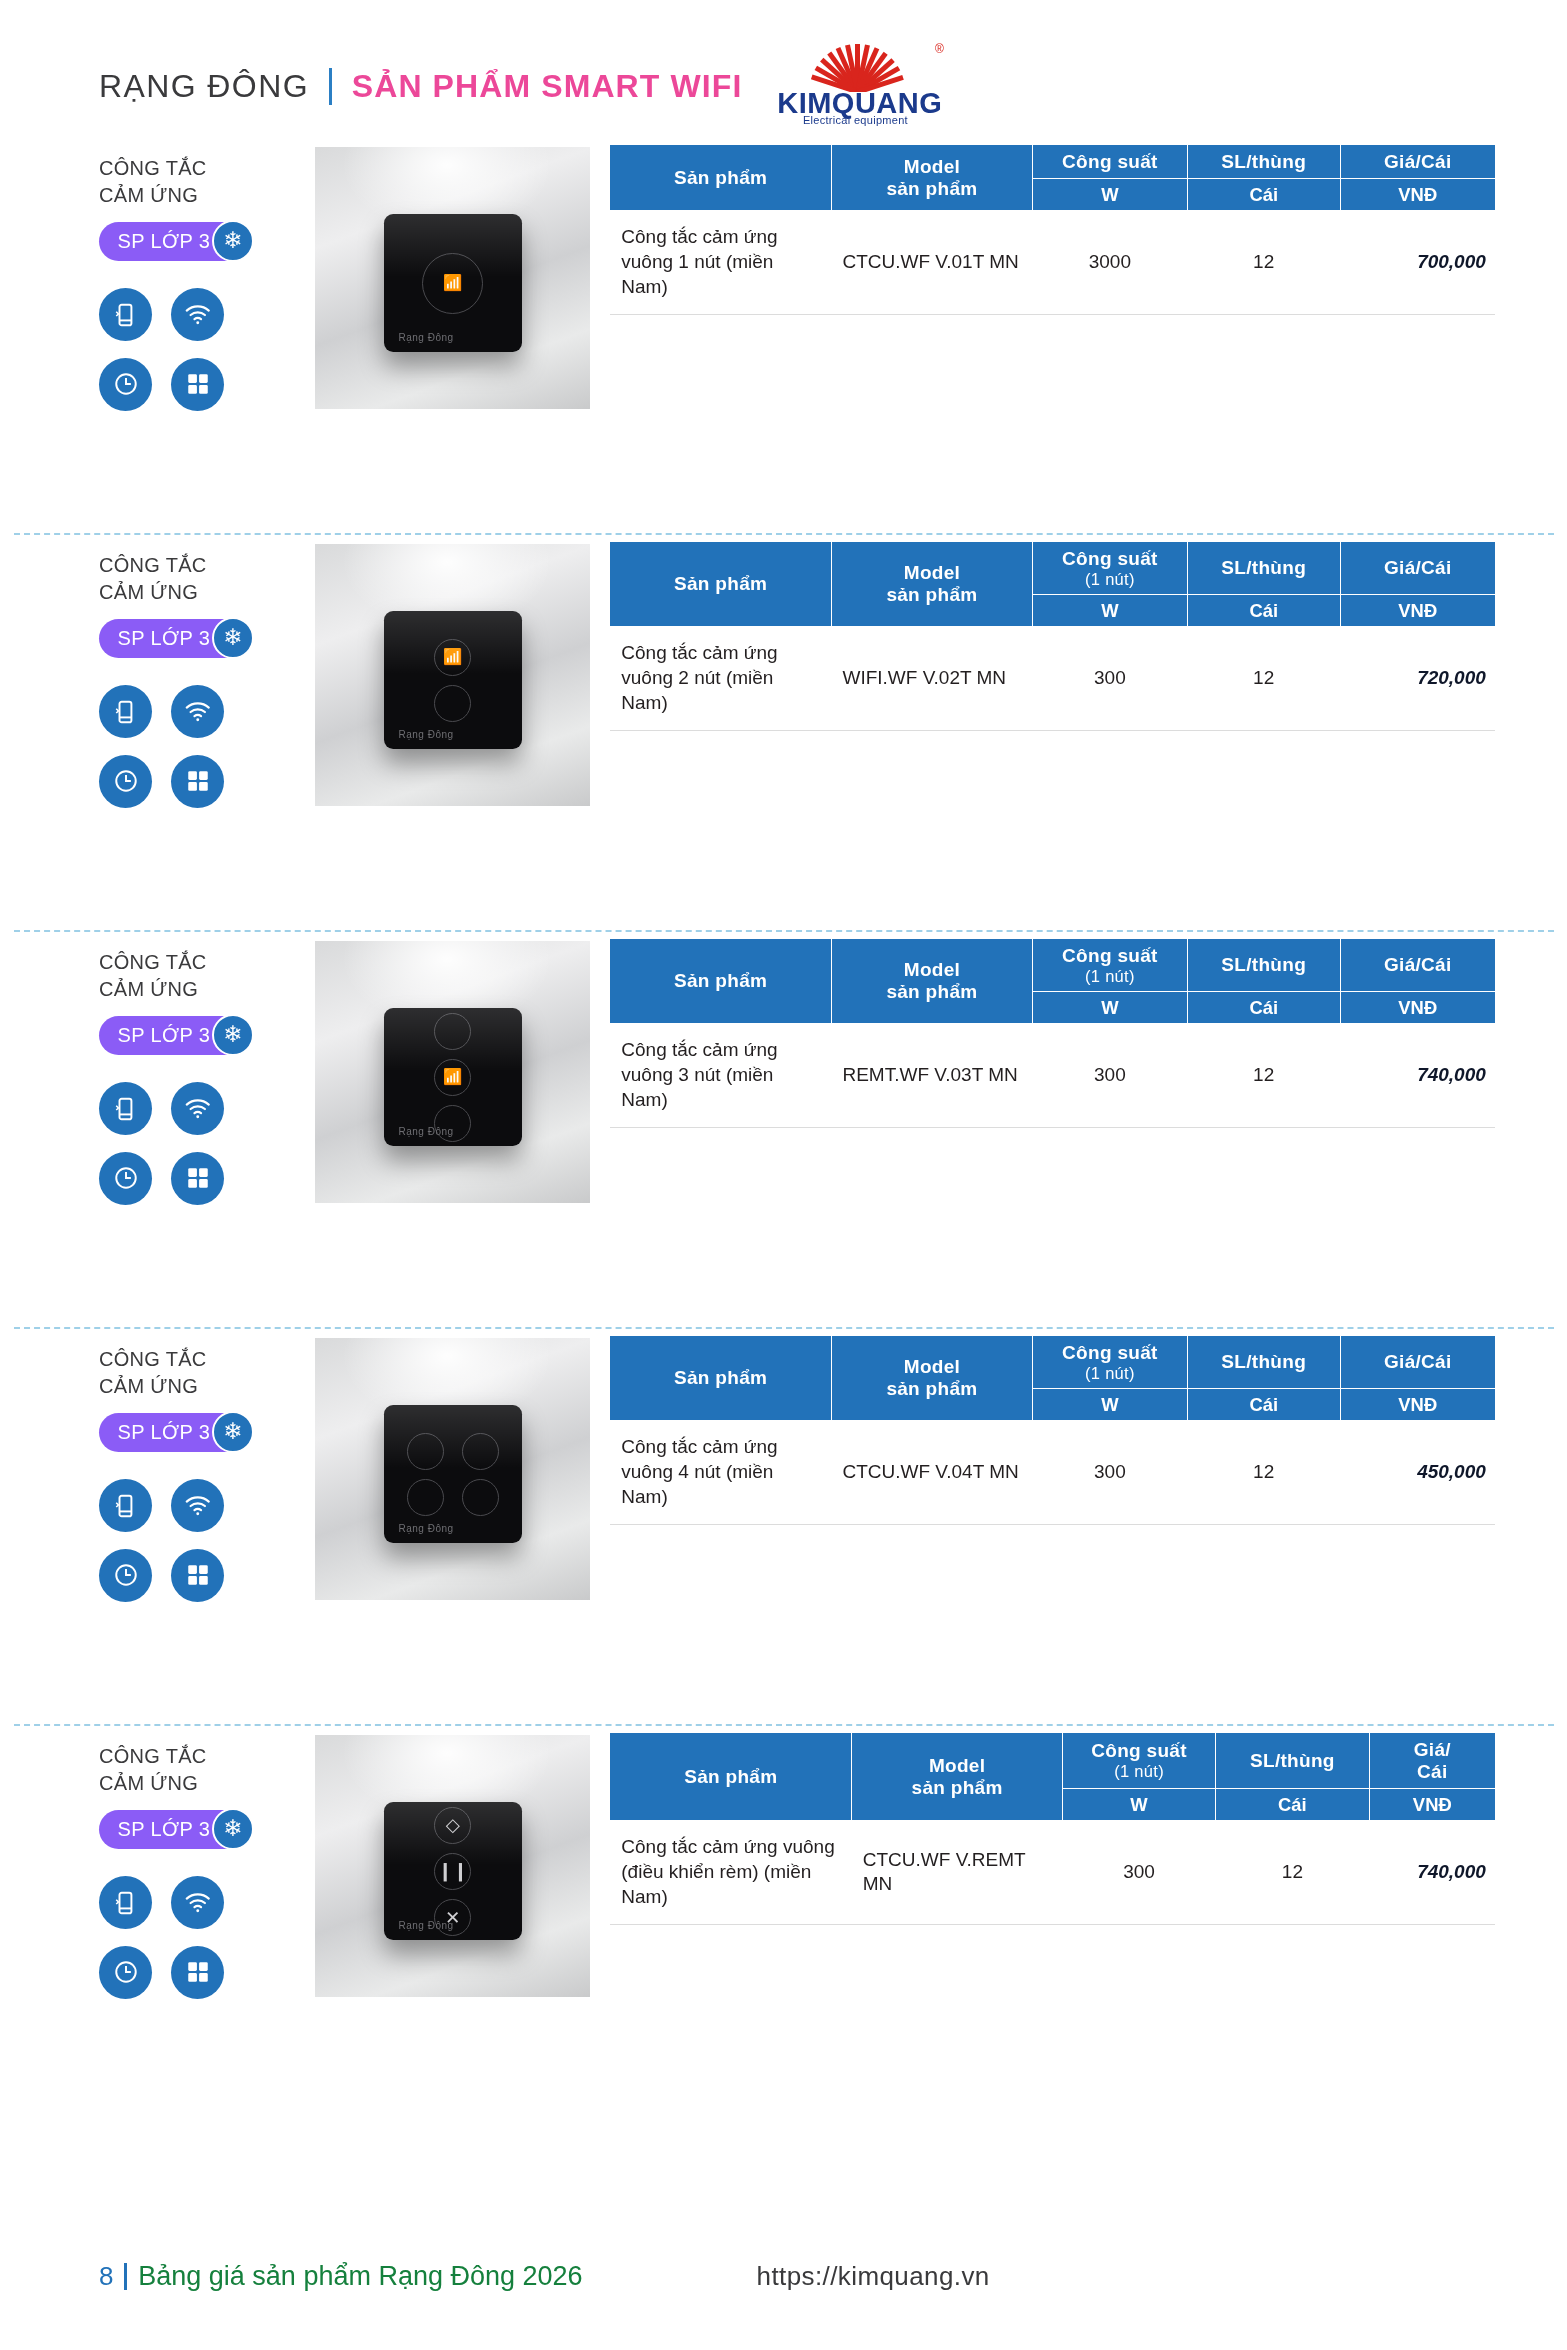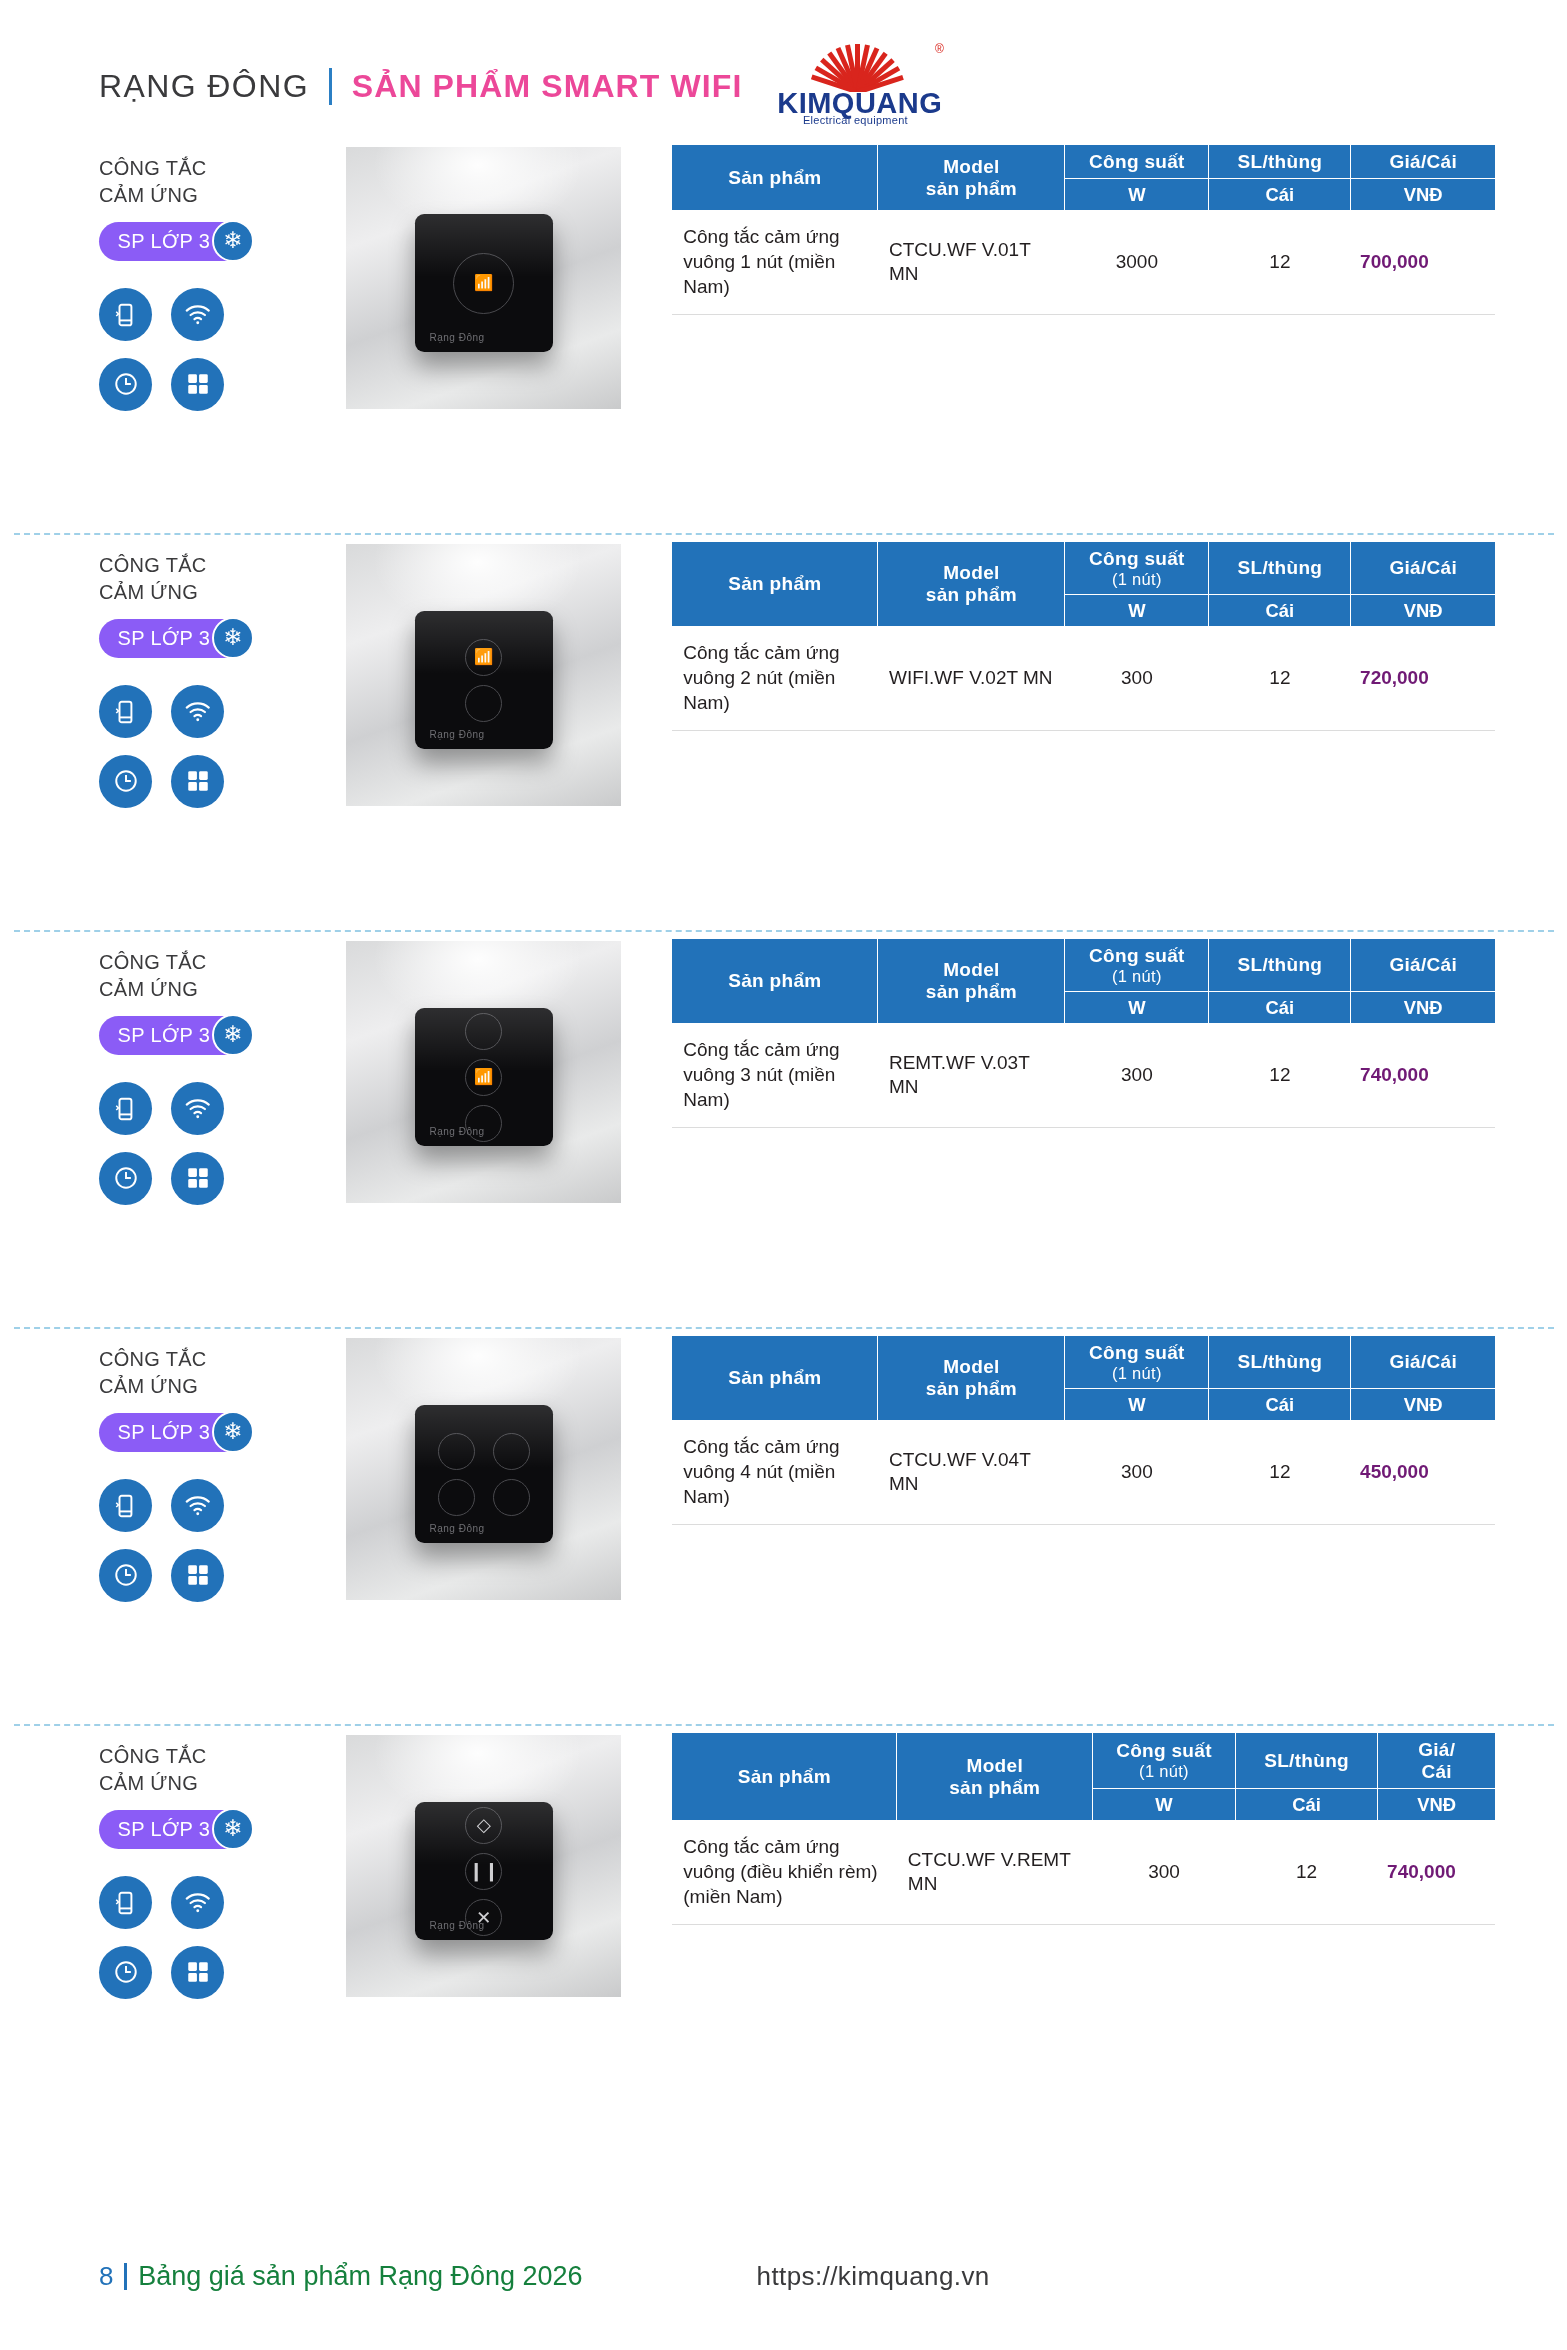--- a/index.html
+++ b/index.html
@@ -90,21 +90,20 @@
   }
 
   
   .rows { padding: 0 0 0 0; }
   .prod-row {
     display: flex;
     align-items: flex-start;
     padding: 0 73px 0 99px;
     height: 395px;
     position: relative;
-    gap: 31px;
   }
   .divider {
     margin: 0 13.8px 0 13.8px;
     height: 1.8px;
     border-top: 2.8px dashed #9fd0e8;
     width: calc(100% - 27.5px);
   }
 
   
   .leftcol { width: 209px; padding-top: 16.5px; flex: none; }
@@ -244,21 +243,21 @@
   .td {
     font-size: 19px;
     color: #231f20;
     padding: 14.7px 9.2px;
     vertical-align: middle;
     border-bottom: 1.8px solid #dcdcdc;
     line-height: 1.3;
   }
   .td.name { padding-left: 11px; }
   .td.center { text-align: center; }
-  .td.price { text-align: left; font-weight: bold; color: #701a75; }
+  .td.price { text-align: right; font-weight: bold; color: #0f172a; font-style: italic; }
 
   
   .footer {
     position: absolute;
     left: 0; bottom: 59px;
     width: 100%;
     padding: 0 99px;
     display: flex;
     align-items: center;
   }

